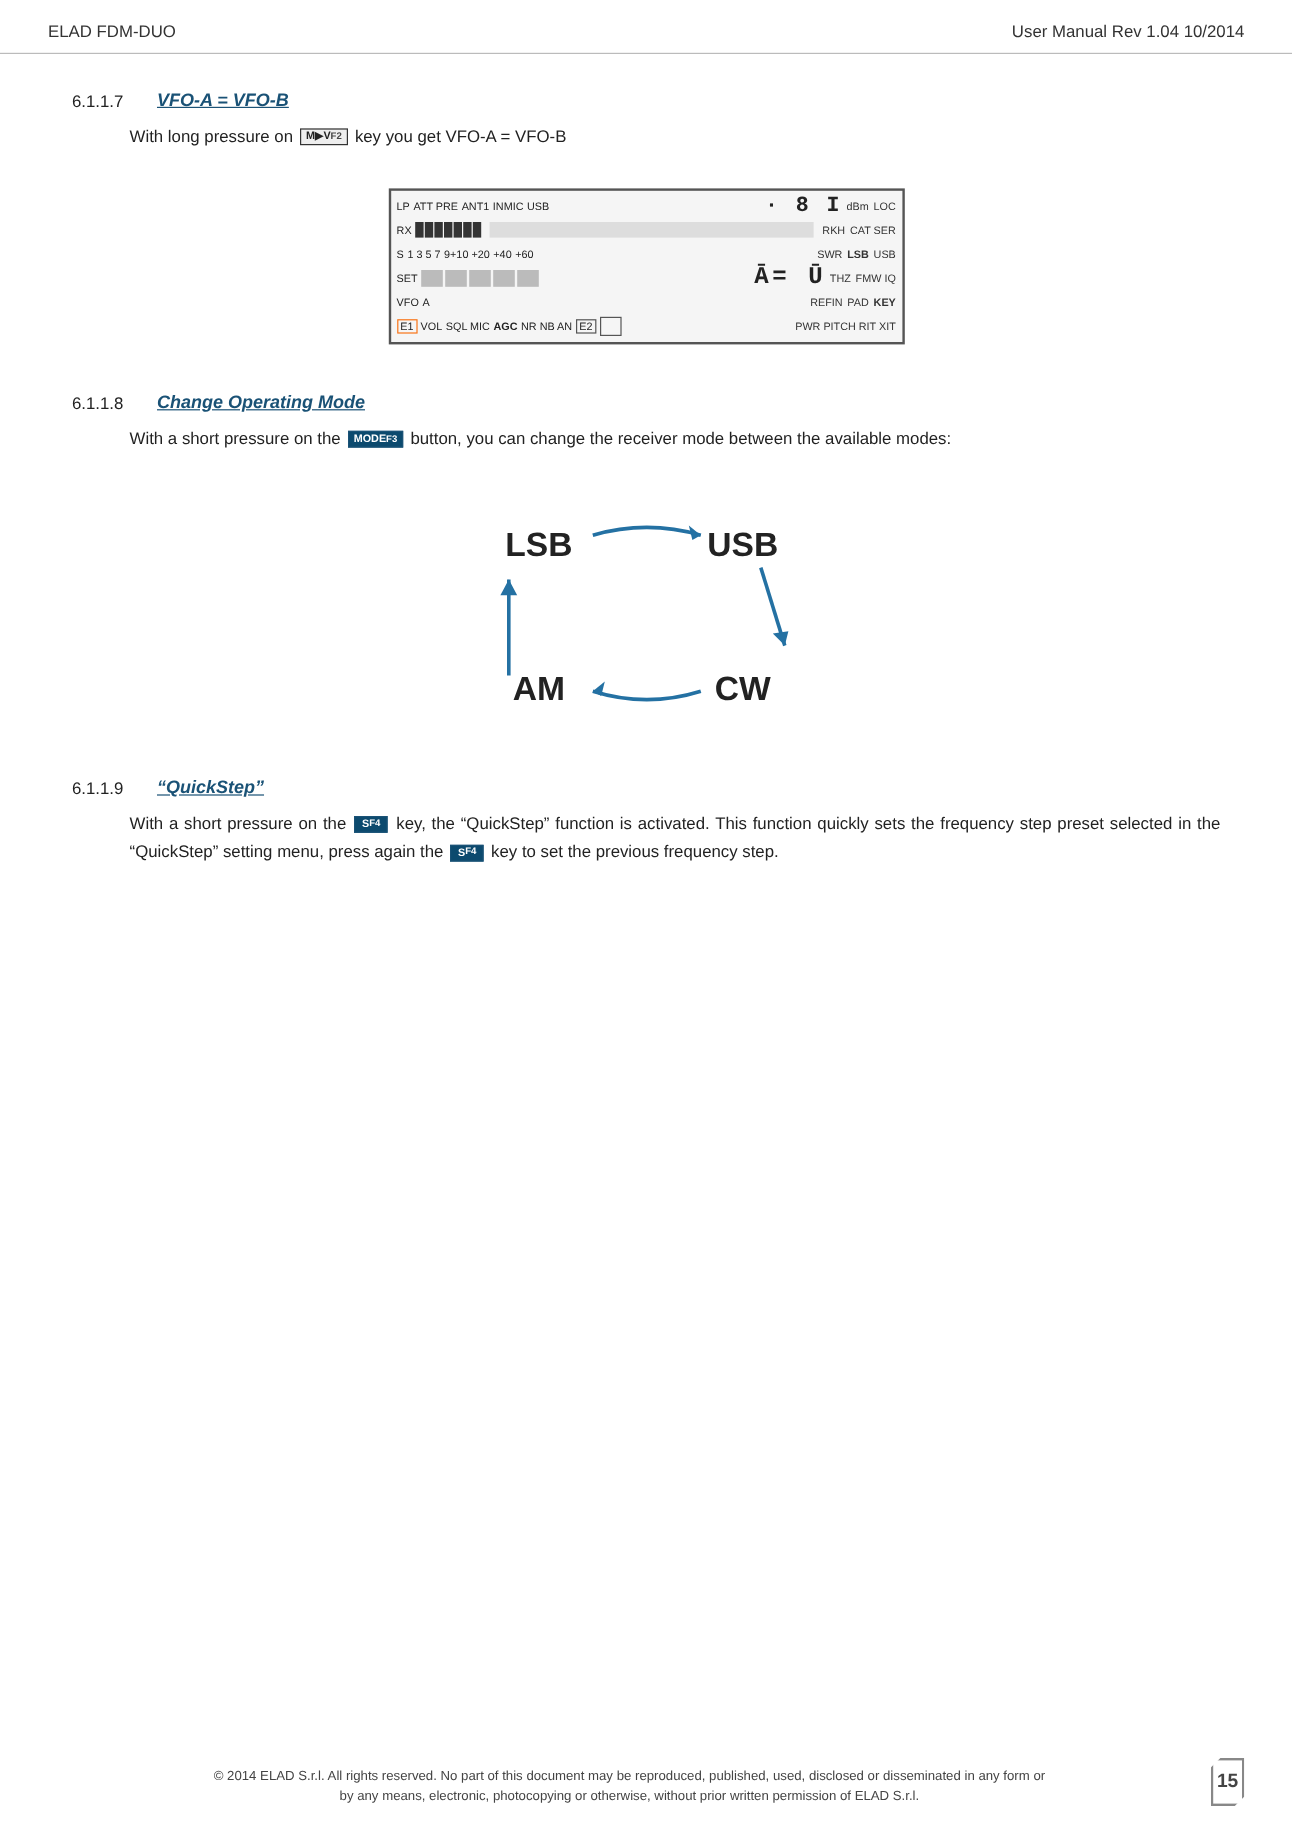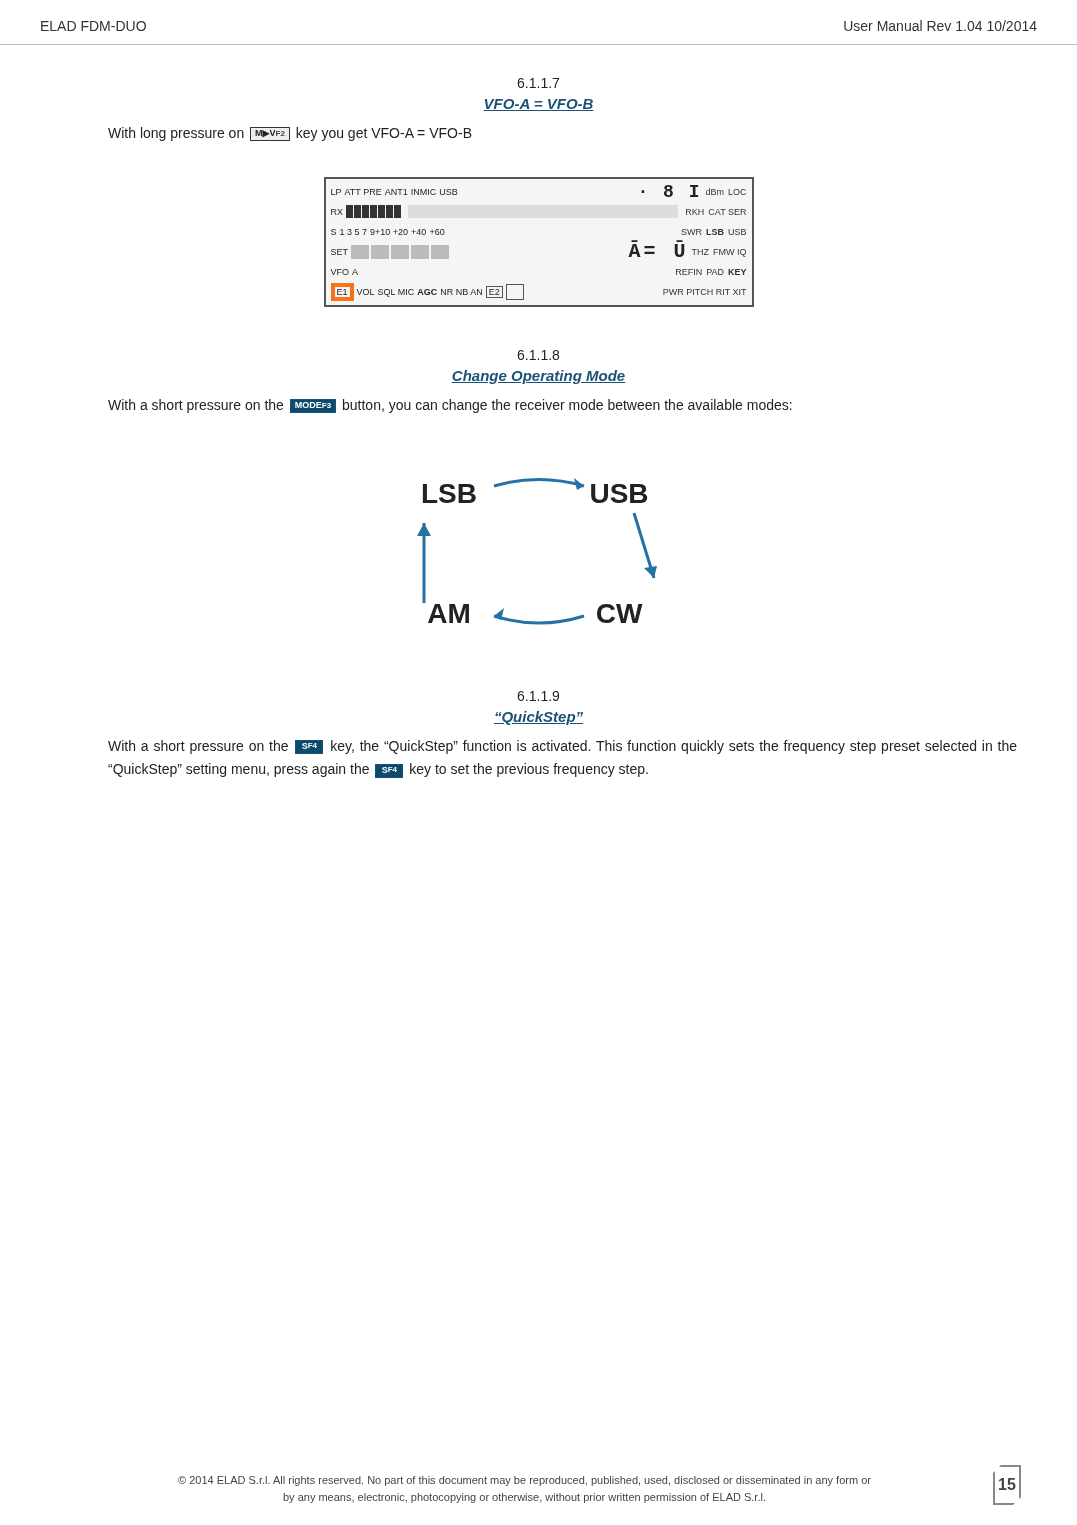--- a/index.html
+++ b/index.html
@@ -22,24 +22,23 @@
       color: #333;
       border-bottom: 1px solid #bbb;
     }
 
     .page-content {
       padding: 30px 60px 60px 60px;
     }
 
     .section-title {
       display: flex;
-      align-items: center;
-      gap: 4px;
+      align-items: flex-end;
+      gap: 28px;
       margin-bottom: 10px;
-      flex-direction: column;
     }
 
     .section-num {
       font-size: 14px;
       font-weight: normal;
     }
 
     .section-heading {
       font-style: italic;
       font-weight: bold;
@@ -93,21 +92,21 @@
     }
 
     .page-footer {
       position: absolute;
       bottom: 20px;
       left: 0;
       right: 0;
       display: flex;
       align-items: flex-end;
       justify-content: center;
-      padding: 0 56px;
+      padding: 0 40px;
       font-size: 11px;
       color: #444;
       text-align: center;
       gap: 0;
     }
 
     .footer-text {
       flex: 1;
       text-align: center;
       line-height: 1.5;
@@ -277,21 +276,21 @@
         <span class="r-lbl">VFO</span>
         <span class="r-lbl">A</span>
         <span style="flex:1;"></span>
         <span class="r-right">
           <span class="r-small-txt">REFIN</span>
           <span class="r-small-txt">PAD</span>
           <span class="r-small-txt" style="font-weight:bold;">KEY</span>
         </span>
       </div>
       <div class="radio-row">
-        <span class="r-lbl" style="border:4px solid #f97316;padding:0 2px;">E1</span>
+        <span class="r-lbl" style="border:1px solid #f97316;padding:0 2px;">E1</span>
         <span class="r-lbl">VOL</span>
         <span class="r-lbl">SQL MIC</span>
         <span class="r-lbl" style="font-weight:bold;">AGC</span>
         <span class="r-lbl">NR NB AN</span>
         <span class="r-lbl" style="border:1px solid #555;padding:0 2px;">E2</span>
         <span style="width:18px;height:16px;border:1px solid #555;display:inline-block;vertical-align:middle;"></span>
         <span class="r-right">
           <span class="r-small-txt">PWR PITCH RIT XIT</span>
         </span>
       </div>

